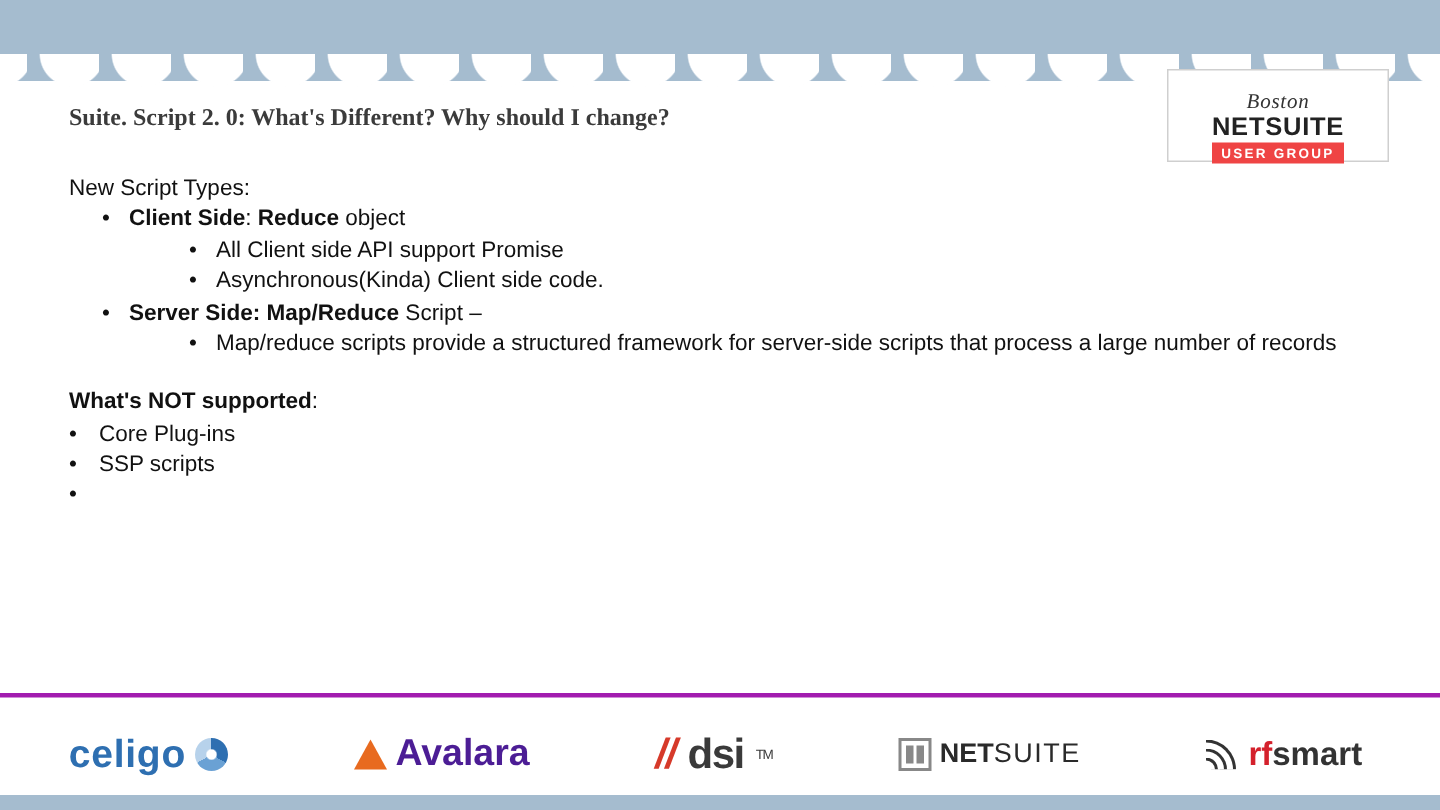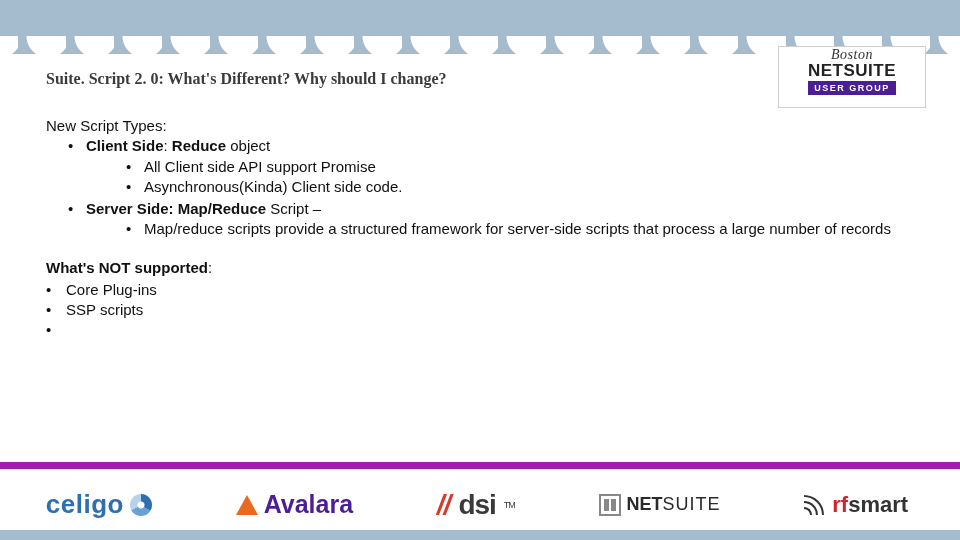--- a/index.html
+++ b/index.html
@@ -49,35 +49,35 @@
     display: flex;
     flex-direction: column;
     align-items: center;
     font-family: Georgia, "Times New Roman", serif;
     z-index: 3;
   }
   .logo-corner .boston {
     font-style: italic;
     font-size: 14px;
     color: #333;
-    margin-top: 0;
+    margin-top: 14px;
     letter-spacing: 0.5px;
   }
   .logo-corner .netsuite {
     font-family: Arial, sans-serif;
     font-weight: 700;
     font-size: 17px;
     color: #222;
     letter-spacing: 0.5px;
     line-height: 1;
     margin-top: -1px;
   }
   .logo-corner .badge {
     margin-top: 2px;
-    background: #4c1d95;
+    background: #ef4444;
     color: #fff;
     font-family: Arial, sans-serif;
     font-size: 9px;
     font-weight: 700;
     padding: 2px 6px;
     letter-spacing: 1.5px;
   }
 
   
   .content {
@@ -129,21 +129,21 @@
   ul.flat li { display: flex; }
   ul.flat li .bul { width: 20px; flex: 0 0 20px; }
 
   
   .footer {
     position: absolute;
     left: 0;
     right: 0;
     bottom: 0;
     height: 78px;
-    border-top: 7px solid #a21caf;
+    border-top: 3px solid #a21caf;
     background: #ffffff;
     display: flex;
     align-items: center;
     justify-content: space-around;
     padding: 0 18px 0 12px;
     box-sizing: border-box;
     z-index: 2;
     gap: 16px;
   }
   .footer::after {

